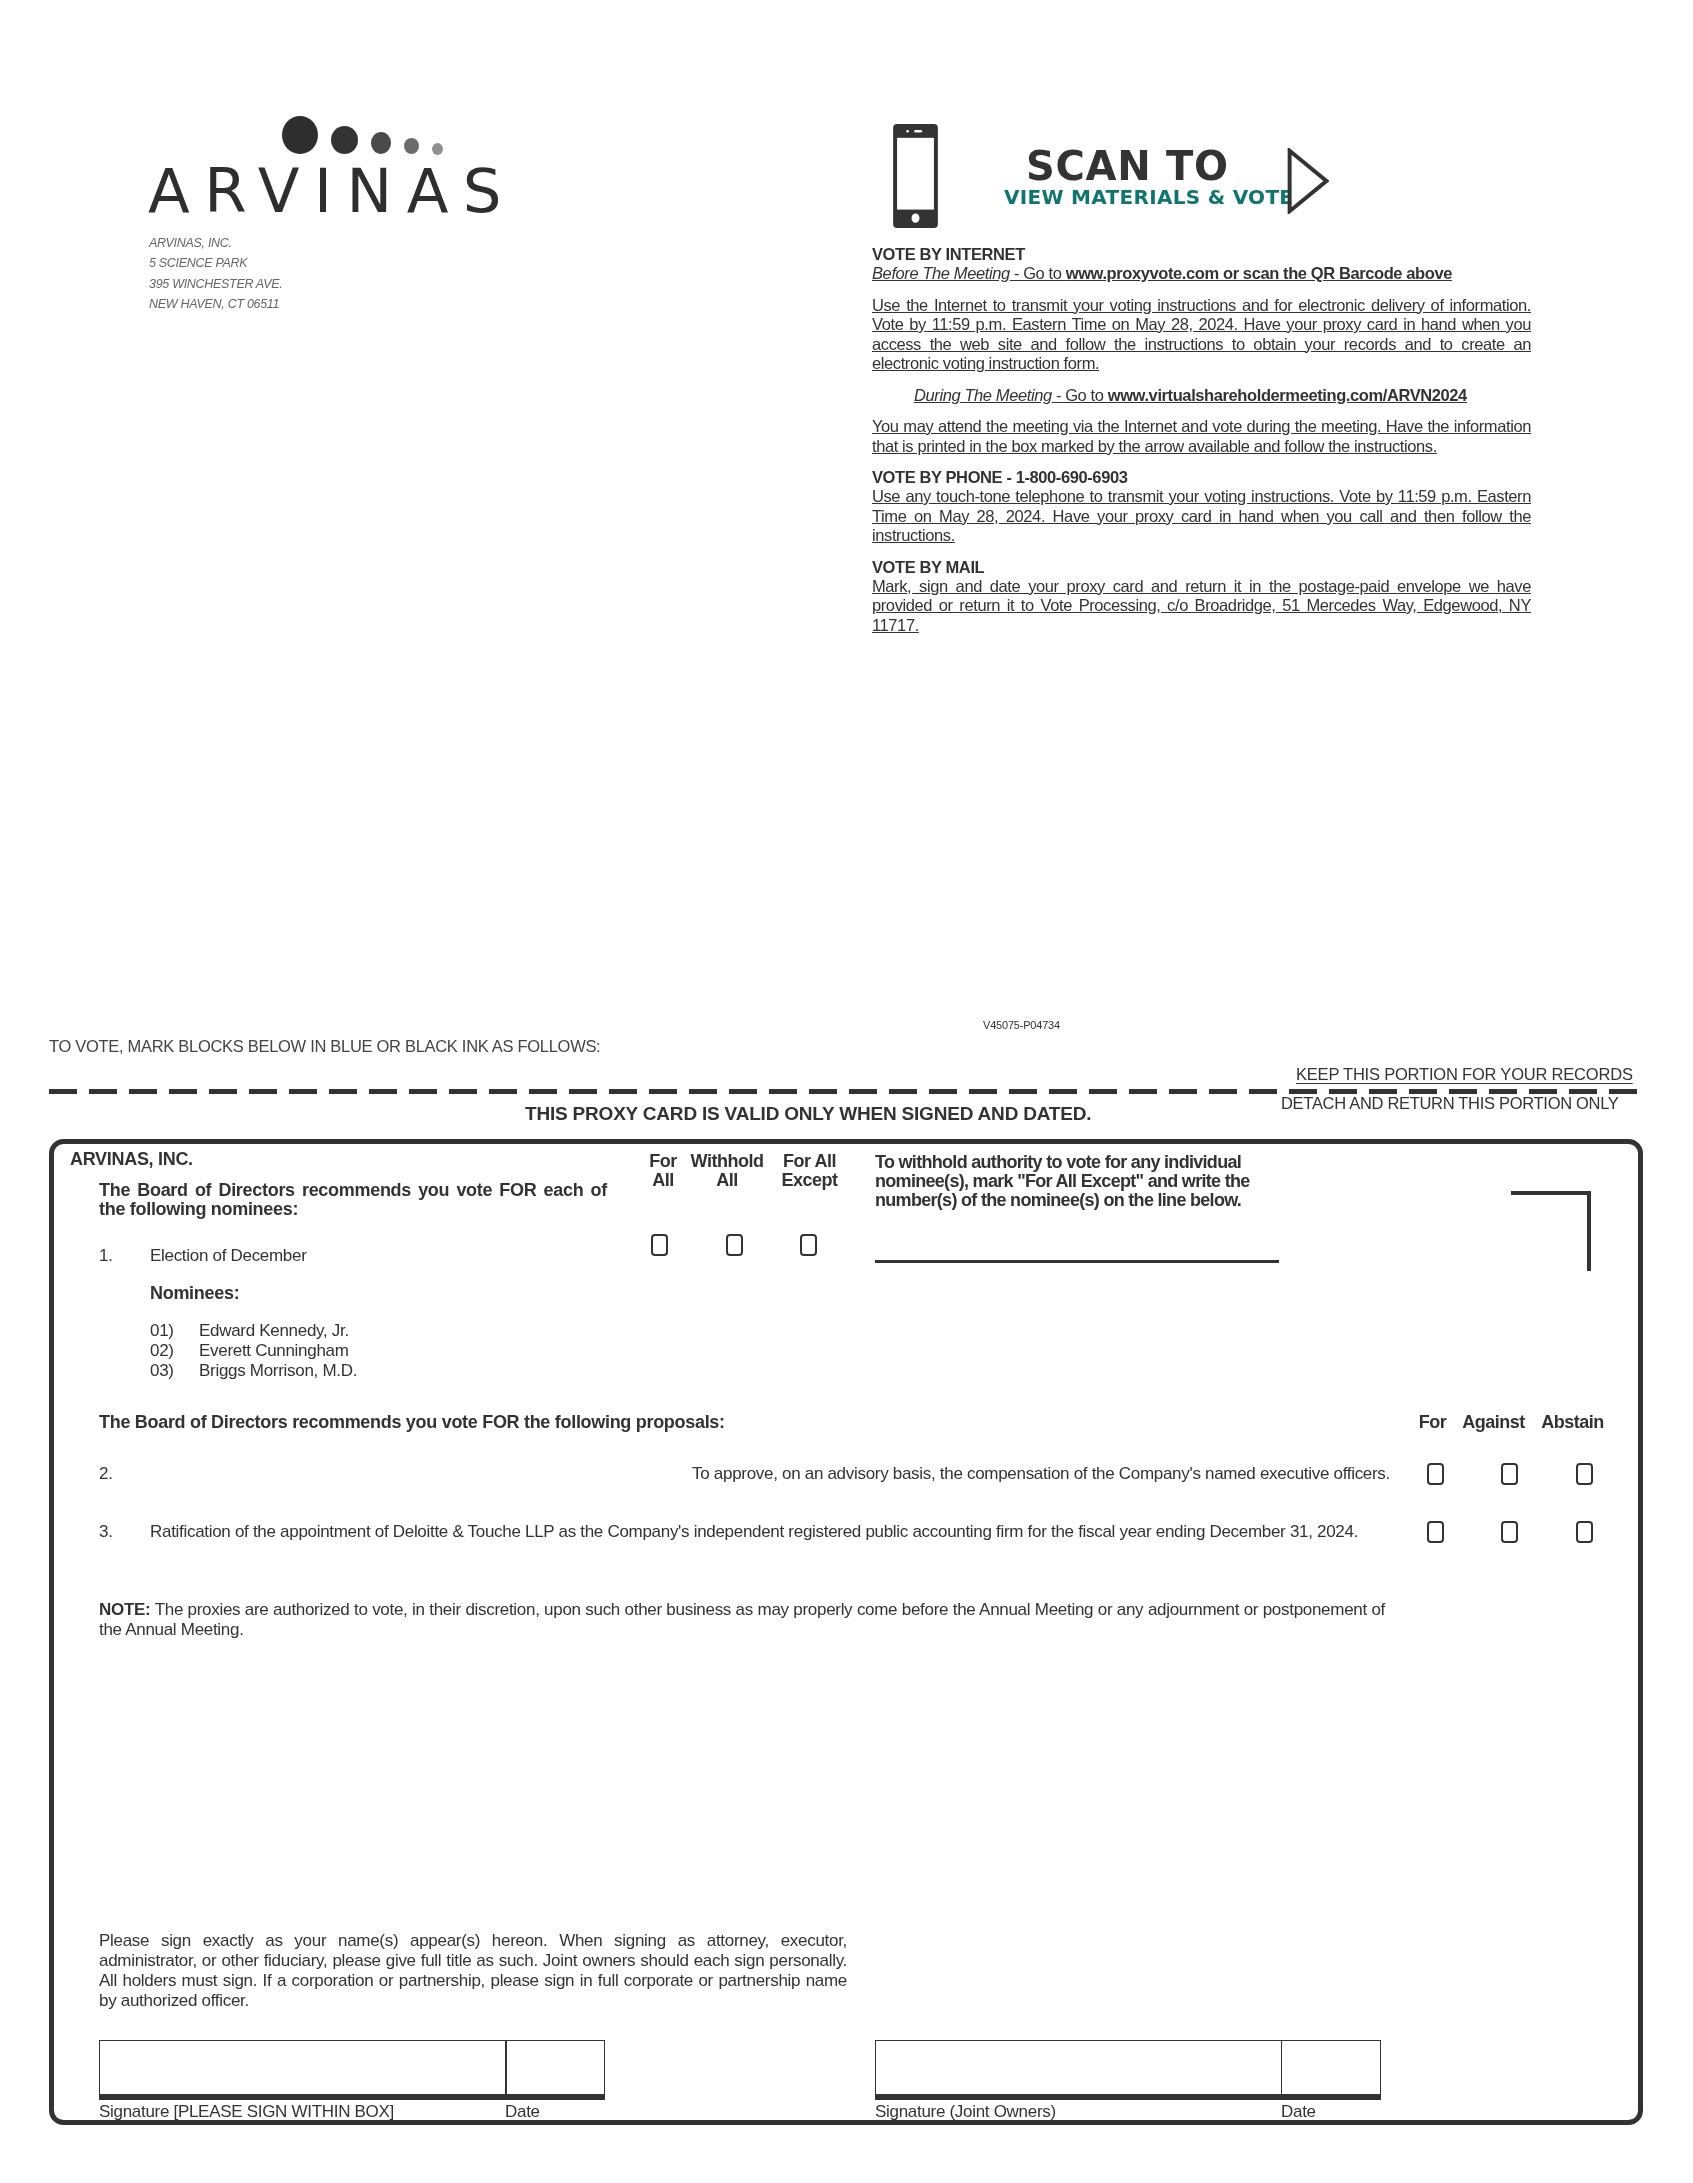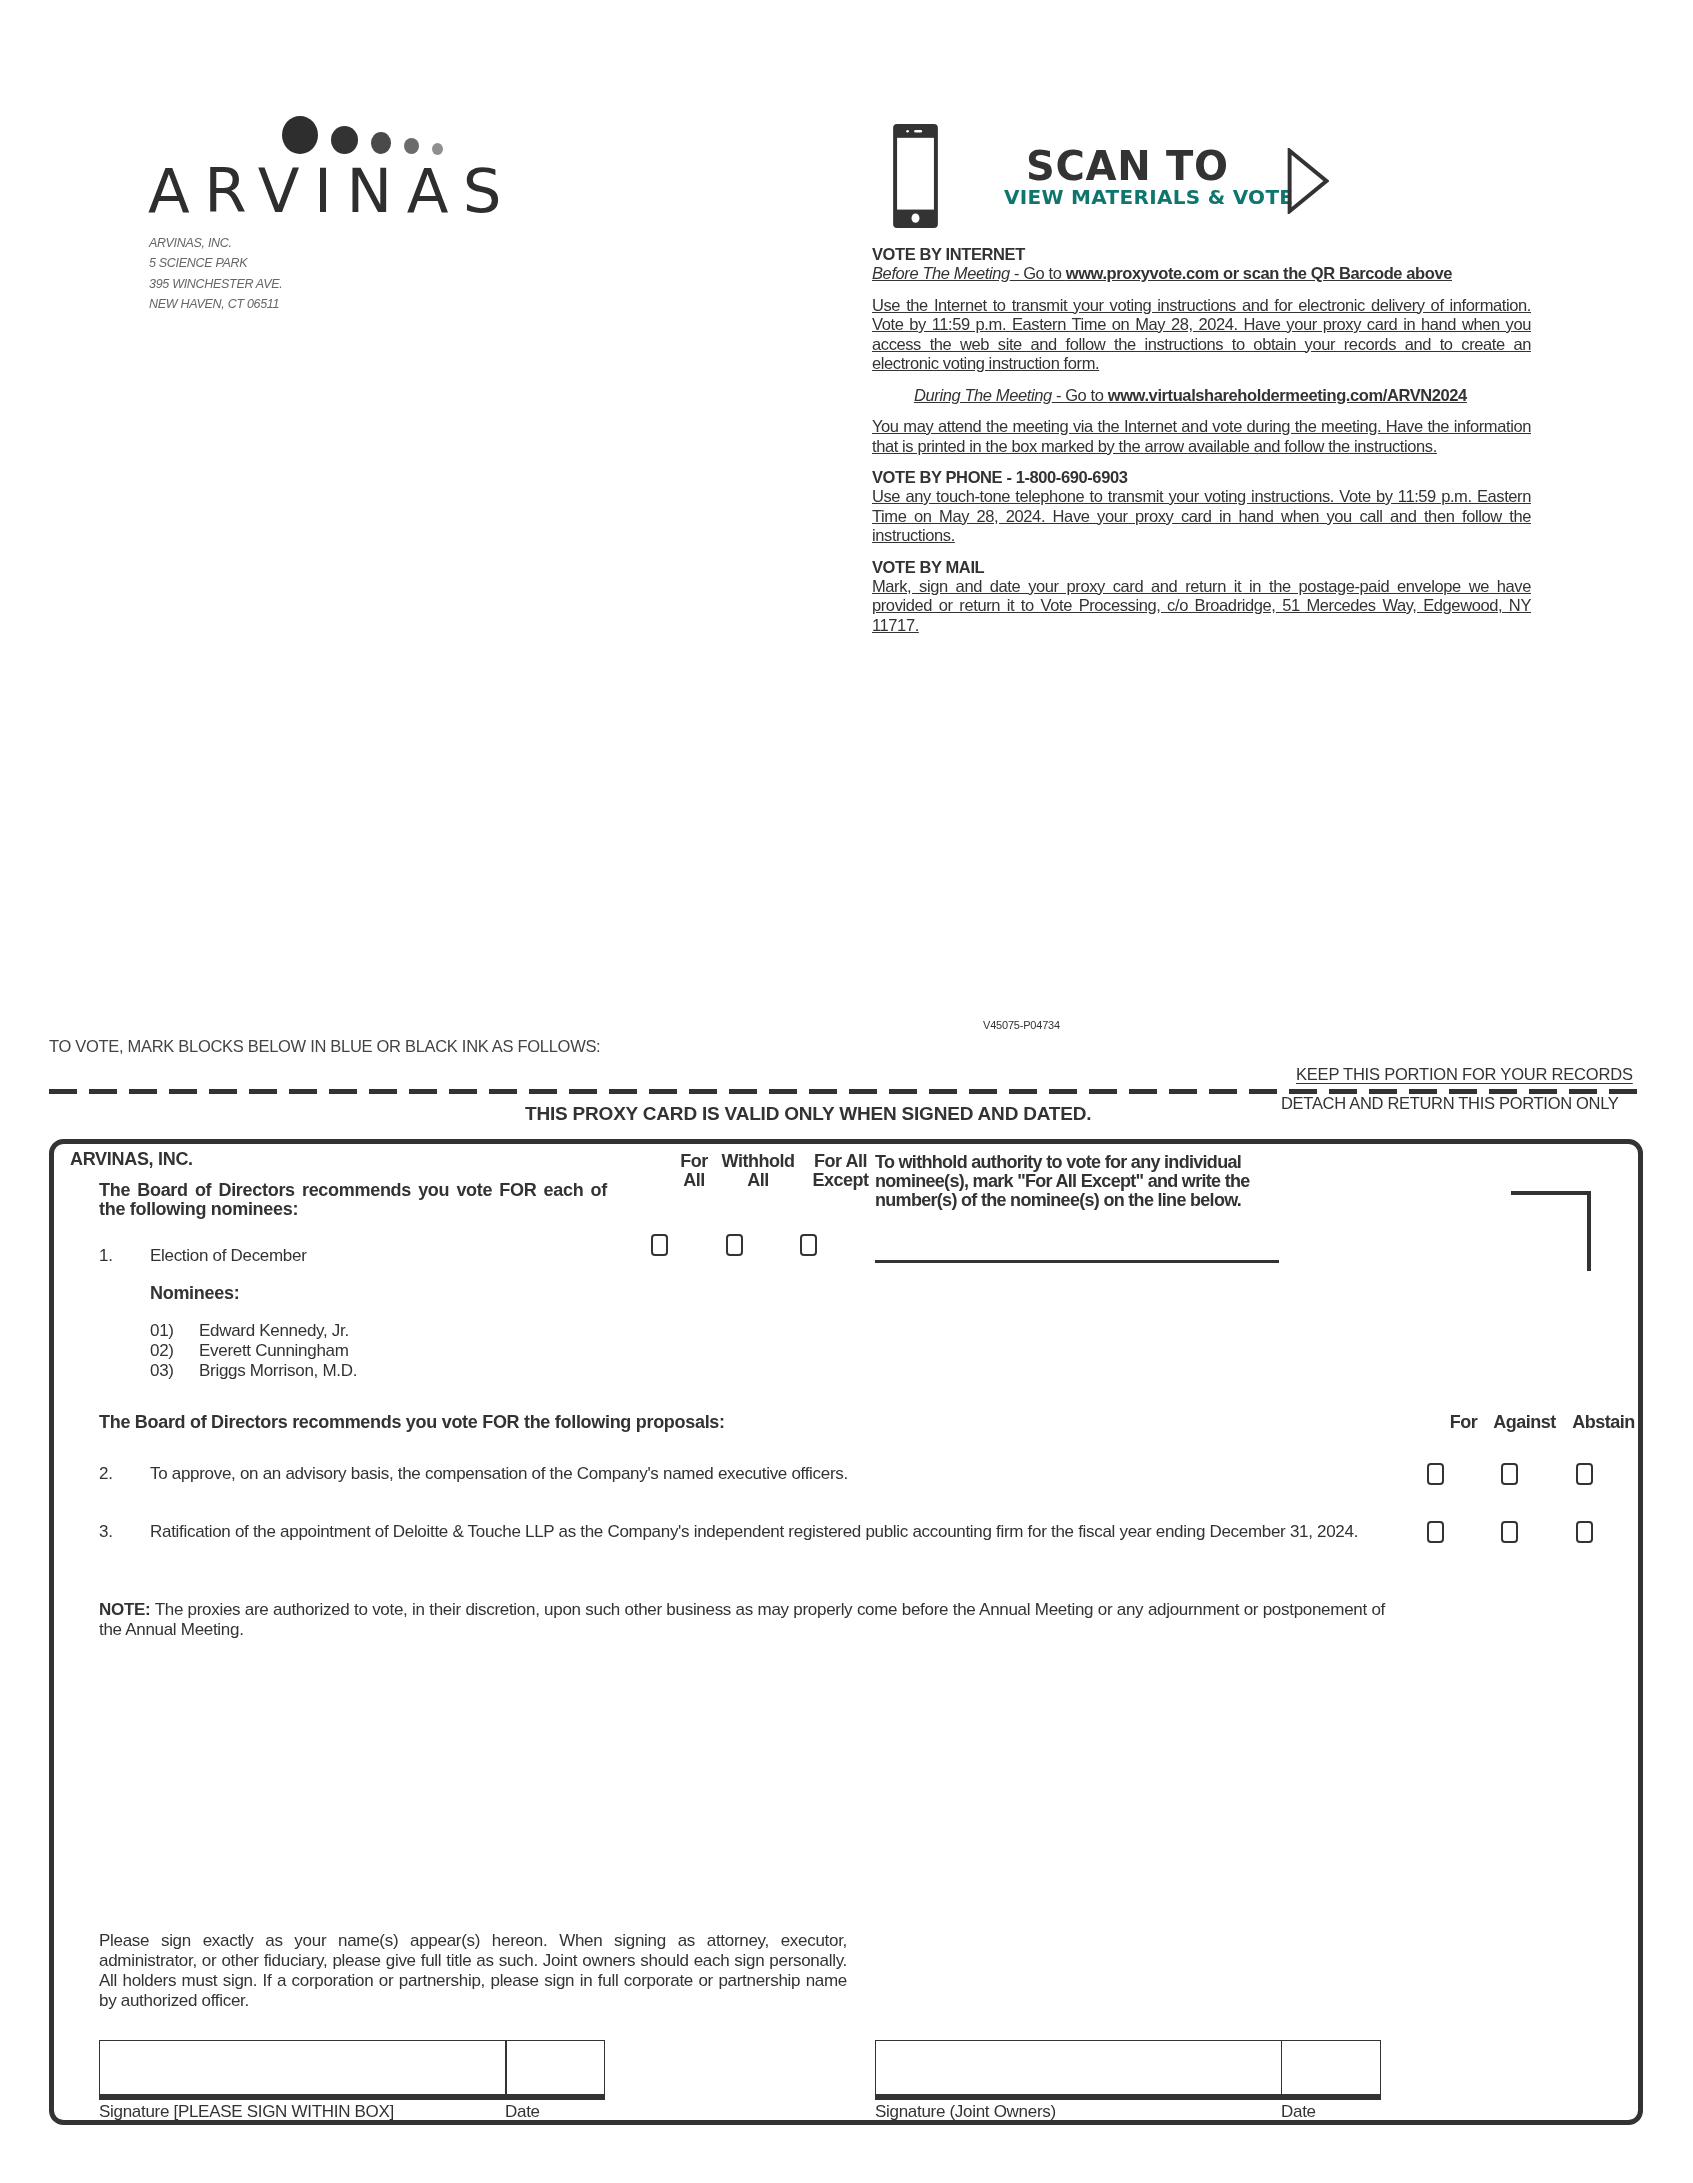--- a/index.html
+++ b/index.html
@@ -38,21 +38,21 @@
     background: repeating-linear-gradient(to right, #333 0 28px, transparent 28px 40px);
   }
 
   
   .card { border: 5.3px solid #333; border-radius: 14.5px; }
   .ck {
     position: absolute; width: 16.5px; height: 22.4px; border: 2.6px solid #333; border-radius: 4px; background: #fff;
   }
   .lbl { font-size: 17px; line-height: 19px; color: #333; letter-spacing: -0.3px; }
   .bold { font-weight: 700; }
-  .col-head { font-size: 18px; line-height: 18.5px; font-weight: 700; text-align: center; letter-spacing: -0.5px; margin-left: 31px; }
+  .col-head { font-size: 18px; line-height: 18.5px; font-weight: 700; text-align: center; letter-spacing: -0.5px; }
   .sigbox { border: 1.3px solid #333; border-bottom: 6px solid #333; }
 </style>
 </head>
 <body>
 
 <div class="abs logo-dots" style="left:282px;top:115px;width:171px;height:40px;">
   <div class="dot" style="left:0px;top:1.3px;width:36px;height:38px;background:#2e2e2e;"></div>
   <div class="dot" style="left:49px;top:10.6px;width:27px;height:28px;background:#333;"></div>
   <div class="dot" style="left:89px;top:17px;width:20.4px;height:22px;background:#4a4a4a;"></div>
   <div class="dot" style="left:122px;top:23px;width:15px;height:16px;background:#6b6b6b;"></div>
@@ -160,21 +160,21 @@
   </div>
 </div>
 
 <div class="abs t bold" style="left:99px;top:1412px;font-size:18px;letter-spacing:-0.3px;">The Board of Directors recommends you vote FOR the following proposals:</div>
 
 <div class="abs col-head t" style="left:1416px;top:1413px;width:33px;">For</div>
 <div class="abs col-head t" style="left:1457px;top:1413px;width:73px;">Against</div>
 <div class="abs col-head t" style="left:1536px;top:1413px;width:73px;">Abstain</div>
 
 <div class="abs lbl t" style="left:99px;top:1464px;">2.</div>
-<div class="abs lbl t" style="left:150px;top:1464px;width:1240px;">To approve, on an advisory basis, the compensation of the Company's named executive officers.</div>
+<div class="abs lbl t" style="left:150px;top:1464px;width:1240px;text-align:right;">To approve, on an advisory basis, the compensation of the Company's named executive officers.</div>
 <div class="ck" style="left:1427px;top:1463px;"></div>
 <div class="ck" style="left:1501px;top:1463px;"></div>
 <div class="ck" style="left:1576px;top:1463px;"></div>
 
 <div class="abs lbl t" style="left:99px;top:1522px;">3.</div>
 <div class="abs lbl t" style="left:150px;top:1522px;width:1240px;text-align:justify;line-height:19px;">Ratification of the appointment of Deloitte &amp; Touche LLP as the Company's independent registered public accounting firm for the fiscal year ending December 31, 2024.</div>
 <div class="ck" style="left:1427px;top:1521px;"></div>
 <div class="ck" style="left:1501px;top:1521px;"></div>
 <div class="ck" style="left:1576px;top:1521px;"></div>
 

